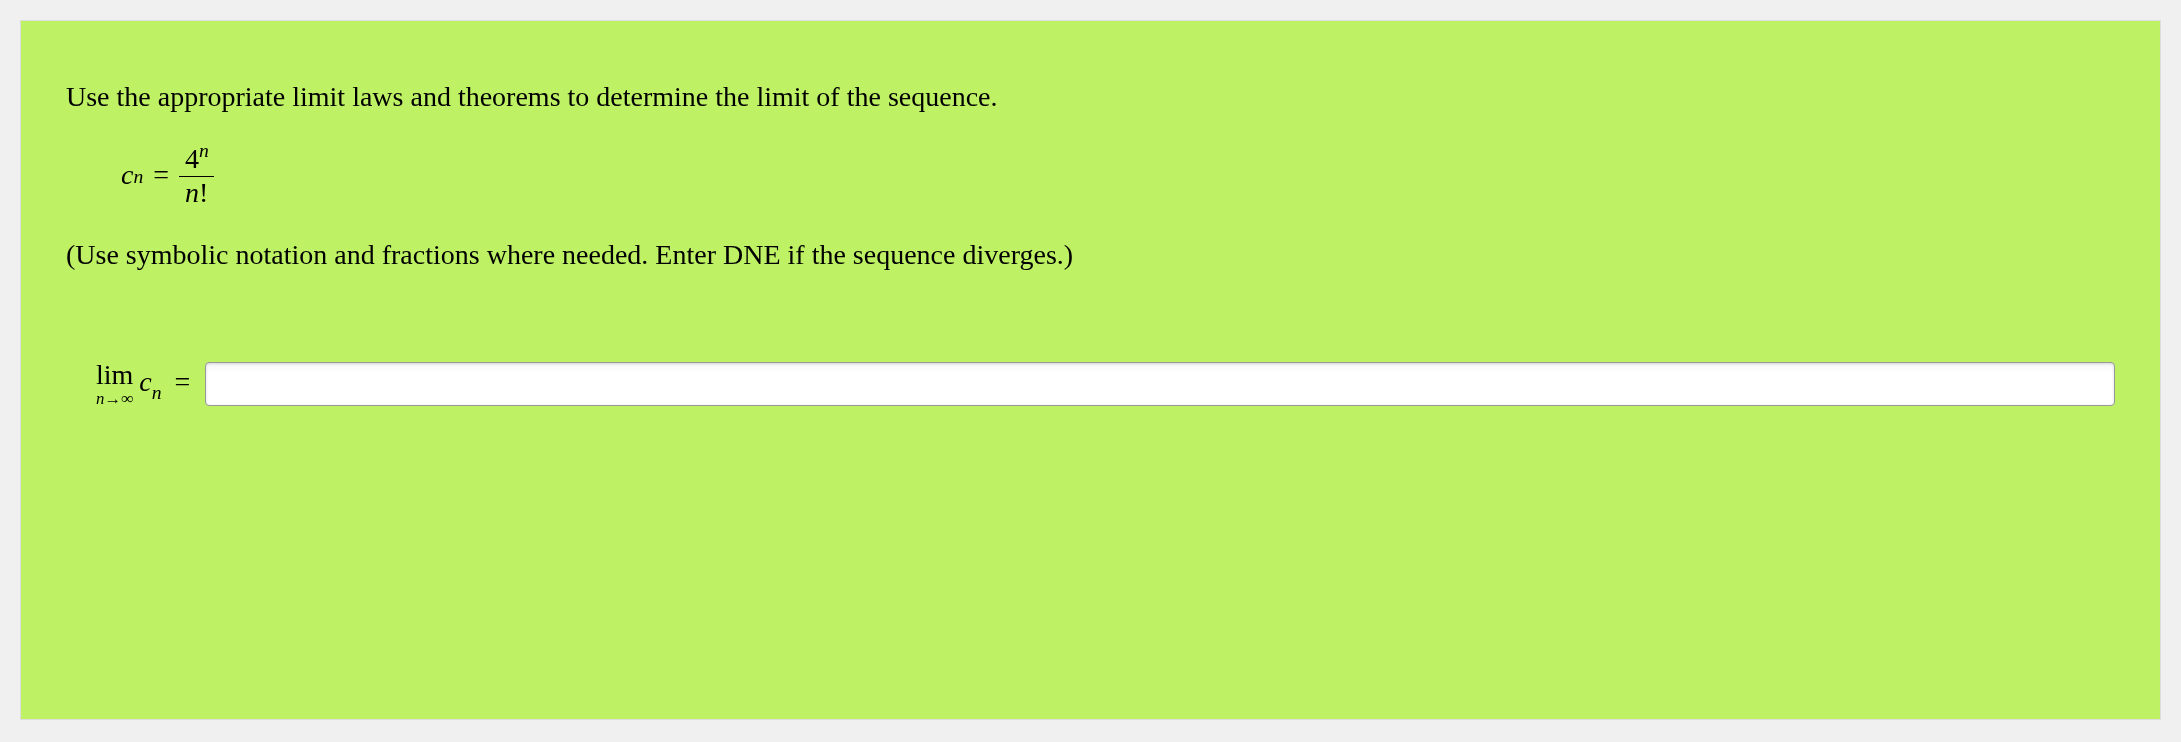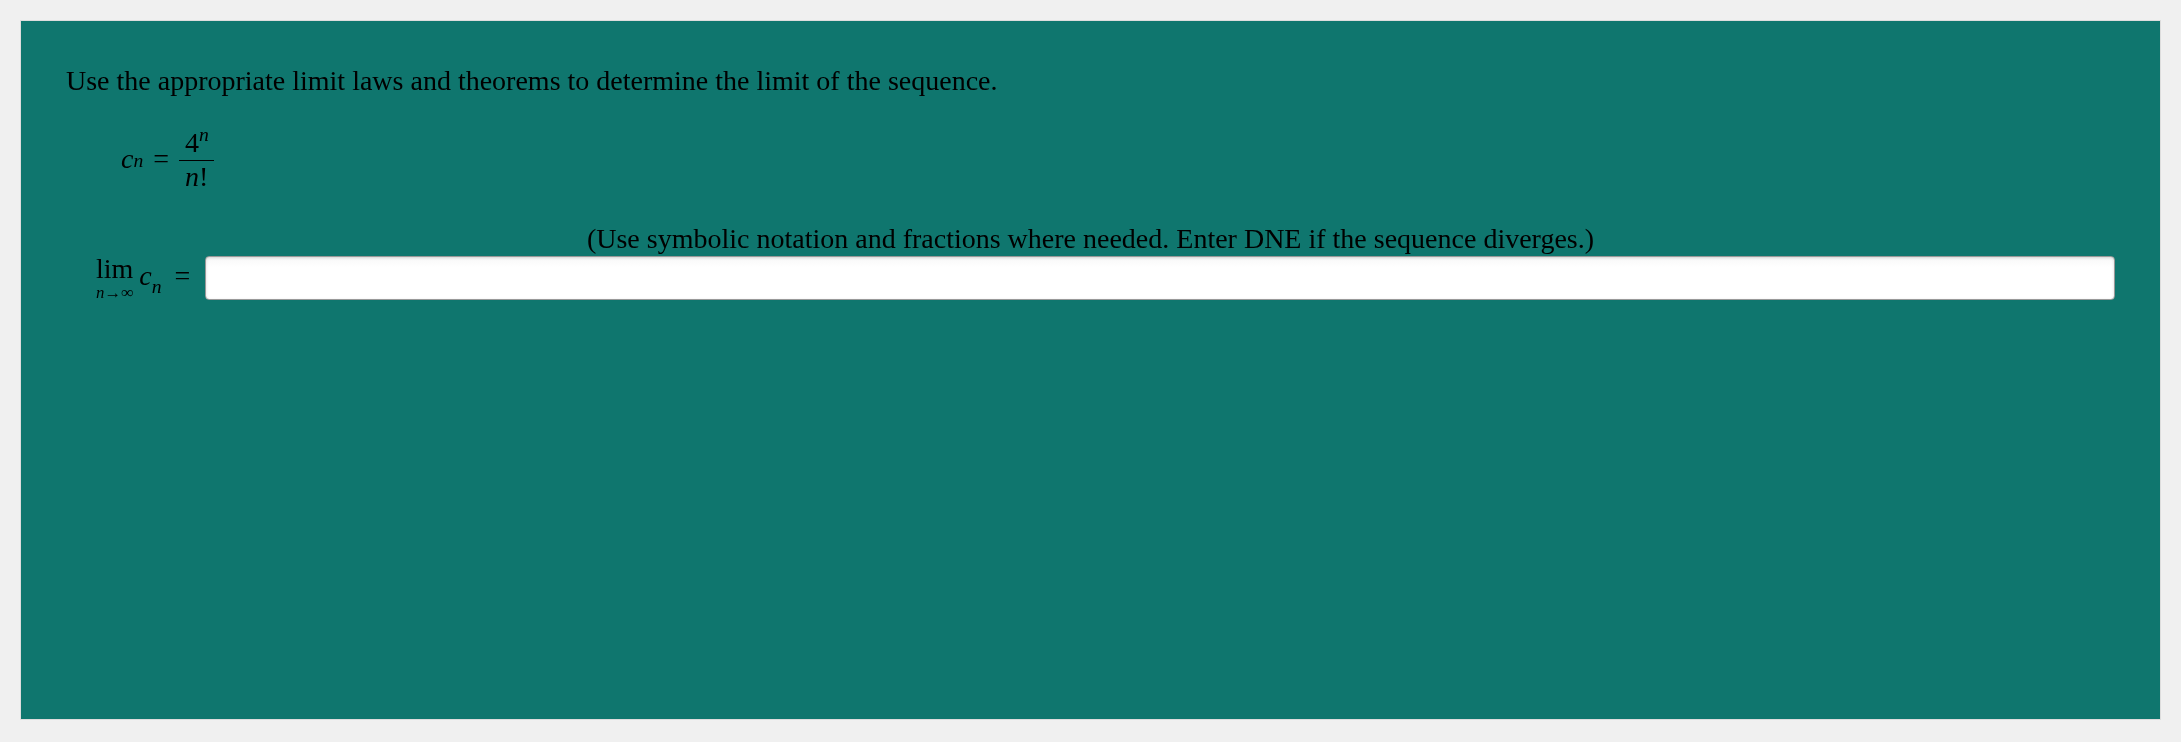--- a/index.html
+++ b/index.html
@@ -7,23 +7,23 @@
       padding: 0;
       box-sizing: border-box;
     }
     body {
       background: #f0f0f0;
       font-family: 'Times New Roman', Times, serif;
       font-size: 28px;
       padding: 20px;
     }
     .container {
-      background: #0f766e;
+      background: #bef264;
       border: 1px solid #ddd;
-      padding: 40px 45px;
+      padding: 56px 45px;
       width: 100%;
       min-height: 700px;
     }
     .prompt {
       color: #000;
       margin-bottom: 25px;
       line-height: 1.4;
     }
     .formula-row {
       margin-left: 55px;
@@ -64,21 +64,21 @@
       font-size: 0.7em;
       vertical-align: super;
       position: relative;
       top: -1px;
     }
     .italic {
       font-style: italic;
     }
     .hint {
       color: #000;
-      text-align: center;
+      margin-bottom: 90px;
     }
     .answer-row {
       display: flex;
       align-items: center;
       margin-left: 30px;
       gap: 15px;
     }
     .limit-expr {
       display: inline-flex;
       align-items: flex-start;

